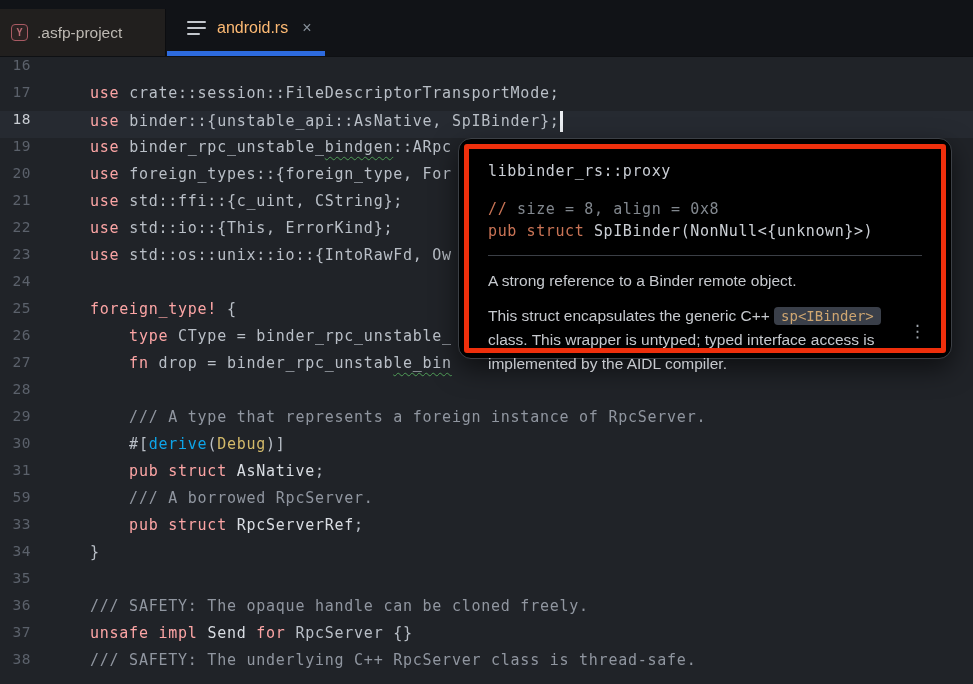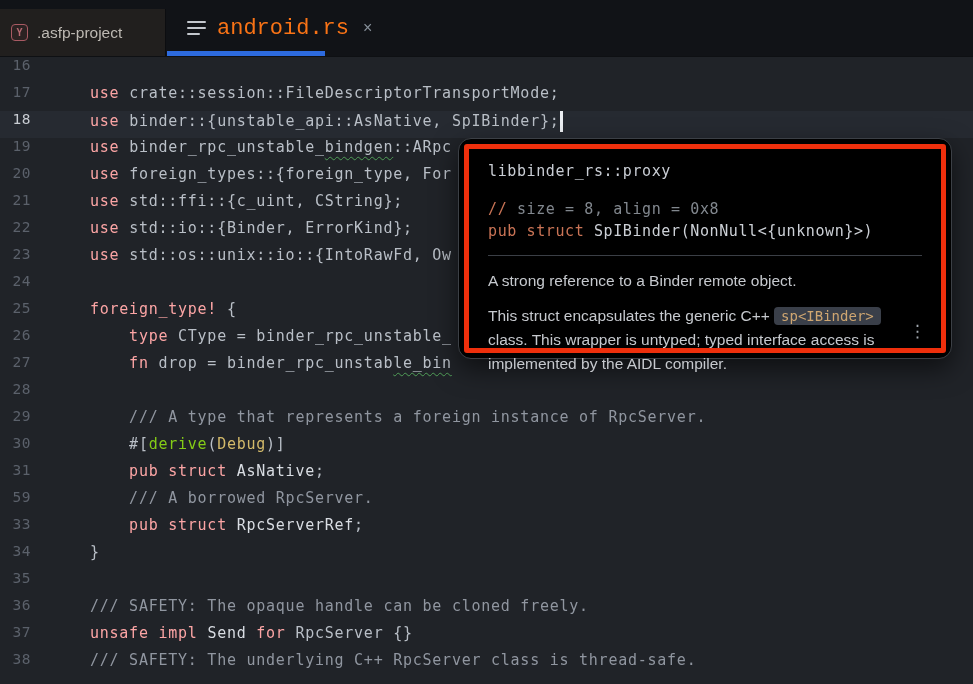--- a/index.html
+++ b/index.html
@@ -33,42 +33,42 @@
   .editor-tab {
     position:absolute; left:167px; top:0; bottom:0; width:158px;
     display:flex; align-items:center; padding-left:20px; gap:10px;
   }
   .lines-icon { width:20px; height:14px; position:relative; flex:0 0 auto; }
   .lines-icon i { position:absolute; left:0; height:2px; background:#c3c7cd; border-radius:1px; }
   .lines-icon i:nth-child(1){ top:0; width:19px; }
   .lines-icon i:nth-child(2){ top:6px; width:19px; }
   .lines-icon i:nth-child(3){ top:12px; width:13px; }
   .editor-tab .label {
-    color:#f97316; font-family:Liberation Mono, monospace; font-size:22px;
+    color:#fdba74; font-family:Liberation Sans, sans-serif; font-size:16px;
   }
   .tab-close { color:#87909a; font-size:16px; margin-left:4px; cursor:pointer;
     font-family:"Liberation Sans", sans-serif; }
   .tab-underline { position:absolute; left:0; right:0; bottom:0; height:5px; background:#2d6bdf; }
 
   
   .editor { position:absolute; top:57px; left:0; right:0; bottom:0; }
   .code-row { height:27px; display:flex; white-space:pre; }
   .code-row.current { background:#262a31; }
   .gutter-num {
     width:31px; text-align:right; flex:0 0 auto;
     color:#5b616b; font-size:14.5px; letter-spacing:0.5px;
   }
   .code-row.current .gutter-num { color:#c8ccd2; }
   .code-text {
     margin-left:59px; font-size:15px; letter-spacing:0.75px; color:#b9bfc7;
   }
   .tok-kw   { color:#fca5a5; }
   .tok-code { color:#b9bfc7; }
   .tok-doc  { color:#9096a0; }
-  .tok-attr { color:#84cc16; }
+  .tok-attr { color:#0ea5e9; }
   .tok-gold { color:#d3ba6a; }
   .tok-type { color:#d9dde3; }
   .tok-squig {
     color:#b9bfc7;
     text-decoration:underline wavy #4f9e57;
     text-decoration-thickness:1px;
     text-underline-offset:4px;
   }
   .caret {
     display:inline-block; width:3px; height:21px; background:#eceff3;
@@ -133,21 +133,21 @@
   </div>
 </div>
 
 <div class="editor" id="editor">
     <div class="code-row"><span class="gutter-num">16</span><span class="code-text"></span></div>
     <div class="code-row"><span class="gutter-num">17</span><span class="code-text"><span class="tok-kw">use </span><span class="tok-code">crate::session::FileDescriptorTransportMode;</span></span></div>
     <div class="code-row current"><span class="gutter-num">18</span><span class="code-text"><span class="tok-kw">use </span><span class="tok-code">binder::{unstable_api::AsNative, SpIBinder};</span><span class="caret"></span></span></div>
     <div class="code-row"><span class="gutter-num">19</span><span class="code-text"><span class="tok-kw">use </span><span class="tok-code">binder_rpc_unstable_</span><span class="tok-squig">bindgen</span><span class="tok-code">::ARpc</span></span></div>
     <div class="code-row"><span class="gutter-num">20</span><span class="code-text"><span class="tok-kw">use </span><span class="tok-code">foreign_types::{foreign_type, For</span></span></div>
     <div class="code-row"><span class="gutter-num">21</span><span class="code-text"><span class="tok-kw">use </span><span class="tok-code">std::ffi::{c_uint, CString};</span></span></div>
-    <div class="code-row"><span class="gutter-num">22</span><span class="code-text"><span class="tok-kw">use </span><span class="tok-code">std::io::{Binder, ErrorKind};</span></span></div>
+    <div class="code-row"><span class="gutter-num">22</span><span class="code-text"><span class="tok-kw">use </span><span class="tok-code">std::io::{This, ErrorKind};</span></span></div>
     <div class="code-row"><span class="gutter-num">23</span><span class="code-text"><span class="tok-kw">use </span><span class="tok-code">std::os::unix::io::{IntoRawFd, Ow</span></span></div>
     <div class="code-row"><span class="gutter-num">24</span><span class="code-text"></span></div>
     <div class="code-row"><span class="gutter-num">25</span><span class="code-text"><span class="tok-kw">foreign_type! </span><span class="tok-code">{</span></span></div>
     <div class="code-row"><span class="gutter-num">26</span><span class="code-text"><span class="tok-kw">    type </span><span class="tok-code">CType = binder_rpc_unstable_</span></span></div>
     <div class="code-row"><span class="gutter-num">27</span><span class="code-text"><span class="tok-kw">    fn </span><span class="tok-code">drop = binder_rpc_unstab</span><span class="tok-squig">le_bin</span></span></div>
     <div class="code-row"><span class="gutter-num">28</span><span class="code-text"></span></div>
     <div class="code-row"><span class="gutter-num">29</span><span class="code-text"><span class="tok-doc">    /// A type that represents a foreign instance of RpcServer.</span></span></div>
     <div class="code-row"><span class="gutter-num">30</span><span class="code-text"><span class="tok-code">    #[</span><span class="tok-attr">derive</span><span class="tok-code">(</span><span class="tok-gold">Debug</span><span class="tok-code">)]</span></span></div>
     <div class="code-row"><span class="gutter-num">31</span><span class="code-text"><span class="tok-kw">    pub struct </span><span class="tok-type">AsNative</span><span class="tok-code">;</span></span></div>
     <div class="code-row"><span class="gutter-num">59</span><span class="code-text"><span class="tok-doc">    /// A borrowed RpcServer.</span></span></div>

